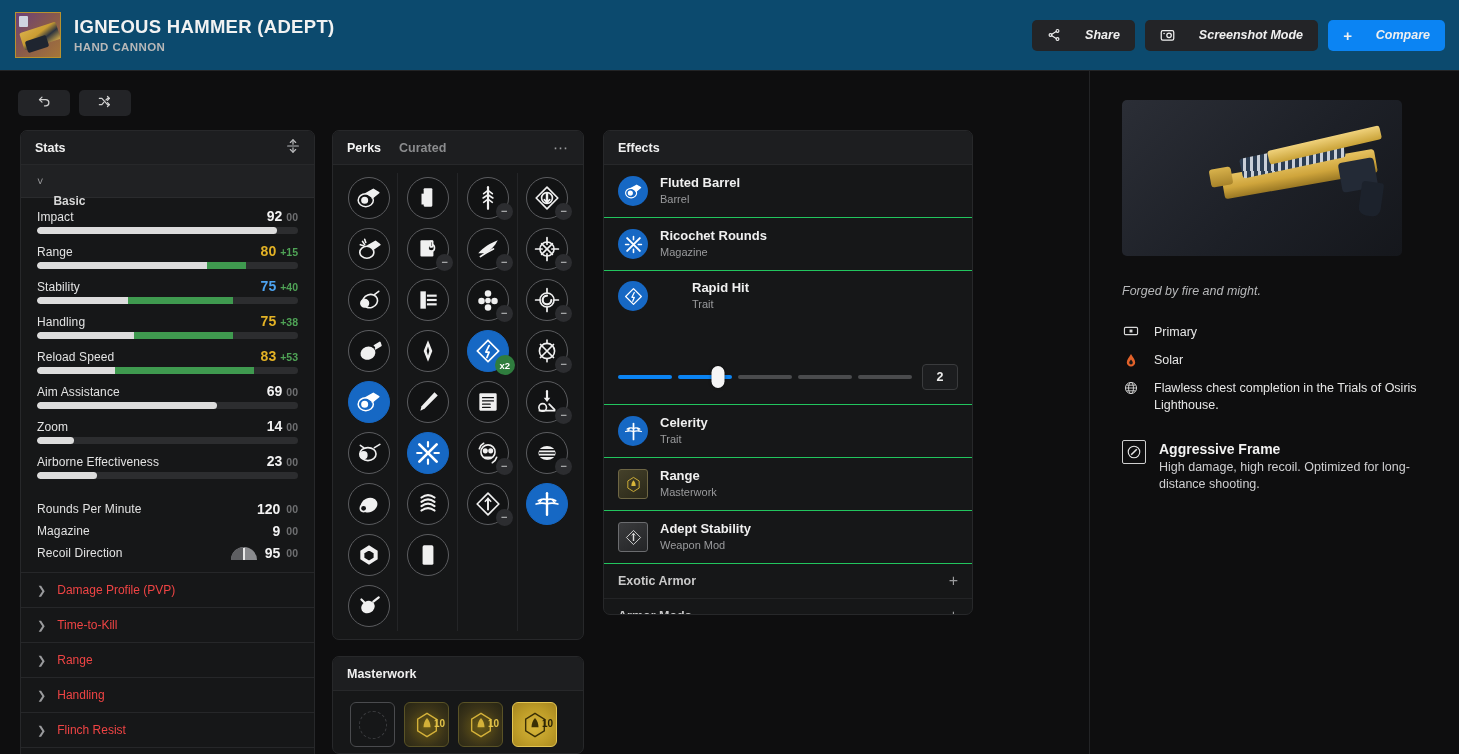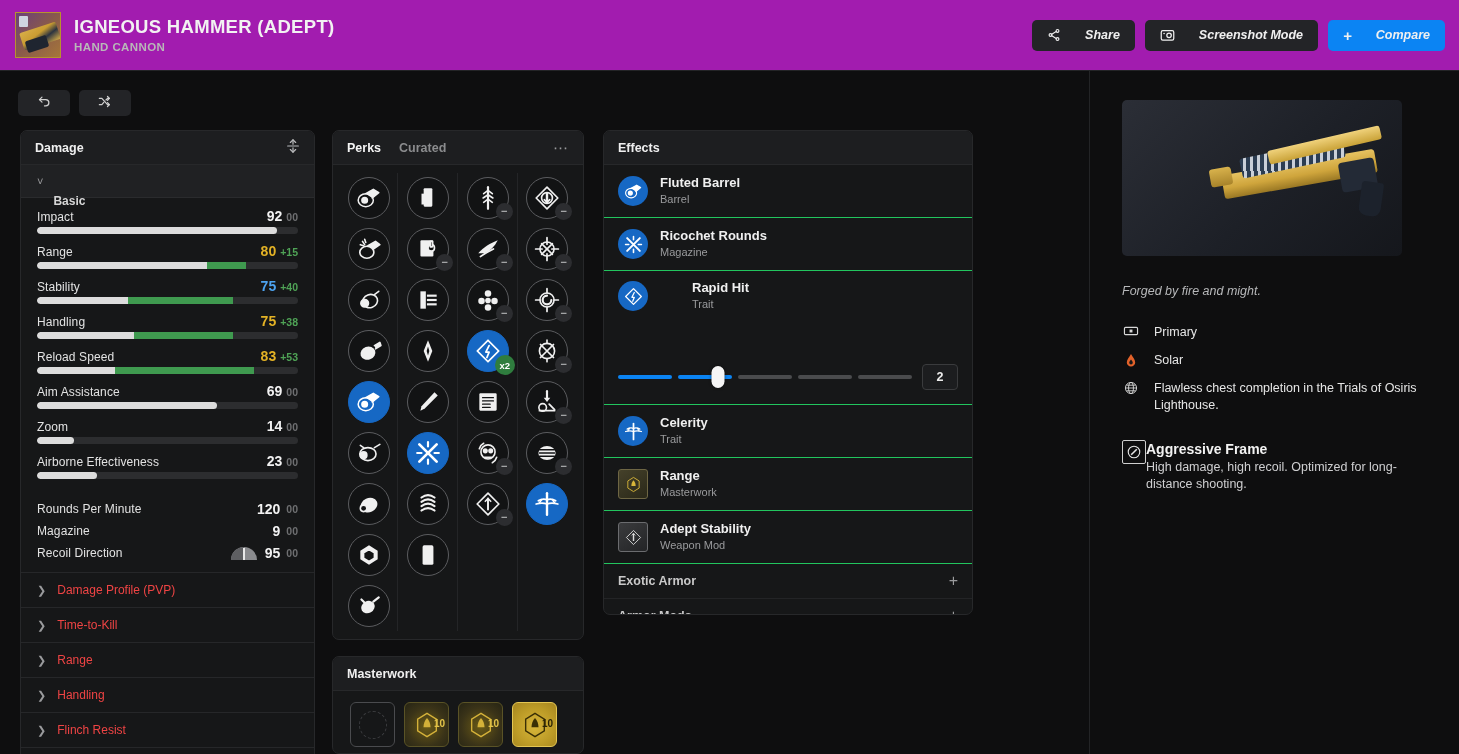--- a/index.html
+++ b/index.html
@@ -8,21 +8,21 @@
     background: #0e0e0f;
     font-family: "Liberation Sans", sans-serif;
     color: #e8e8e8;
     overflow: hidden;
   }
   .app { position: relative; width: 1459px; height: 754px; }
 
   
   .header {
     position: absolute; left: 0; top: 0; width: 1459px; height: 71px;
-    background: #a21caf;
+    background: #0c4a6e;
     border-bottom: 1px solid #232426;
     display: flex; align-items: center;
   }
   .hdr-thumb {
     width: 46px; height: 46px; margin-left: 15px;
     border: 1px solid #b7922f;
     background: linear-gradient(135deg,#6b3f7a 0%,#8a5a4a 50%,#a5763a 100%);
     position: relative; overflow: hidden; flex: none;
   }
   .hdr-thumb .gun {
@@ -298,21 +298,21 @@
   }
   .flavor {
     margin-top: 28px; font-size: 12.5px; font-style: italic; color: #b7b8ba;
   }
   .meta { margin-top: 26px; }
   .meta-row {
     display: flex; align-items: flex-start; gap: 14px; margin-bottom: 11px;
   }
   .meta-ic { width: 18px; display: flex; justify-content: center; flex: none; padding-top: 1px; }
   .meta-lbl { font-size: 12.5px; color: #e6e6e6; line-height: 17px; }
-  .frame { margin-top: 26px; display: flex; align-items: flex-start; }
+  .frame { margin-top: 26px; display: flex; gap: 13px; align-items: flex-start; }
   .frame-ic {
     width: 24px; height: 24px; flex: none;
     border: 1px solid #cfcfcf; border-radius: 2px;
     display: flex; align-items: center; justify-content: center;
   }
   .frame-name { font-size: 14px; font-weight: bold; color: #f2f2f2; line-height: 18px; }
   .frame-desc { font-size: 12.5px; color: #cfcfd1; line-height: 17px; margin-top: 1px; }
 </style>
 </head>
 <body>
@@ -376,21 +376,21 @@
           <path d="M3 7h4l9 10h3"></path>
             <path d="M3 17h4l3-3.5"></path>
             <path d="M13.5 9.5L16 7h3"></path>
         </svg>
       </span>
     </button>
   </div>
 
   <div class="panel stats-panel">
     <div class="panel-head">
-      <span class="panel-title">Damage</span>
+      <span class="panel-title">Stats</span>
       <span style="margin-left:auto;cursor:pointer;">
         <svg width="14" height="16" viewBox="0 0 14 18" fill="none" stroke="#b6b7b9" stroke-width="1.4" stroke-linecap="round">
           <line x1="1" y1="9" x2="13" y2="9"></line>
           <polyline points="4,5 7,2 10,5"></polyline>
             <line x1="7" y1="2" x2="7" y2="7"></line>
           <polyline points="4,13 7,16 10,13"></polyline>
             <line x1="7" y1="11" x2="7" y2="16"></line>
         </svg>
       </span>
     </div>

